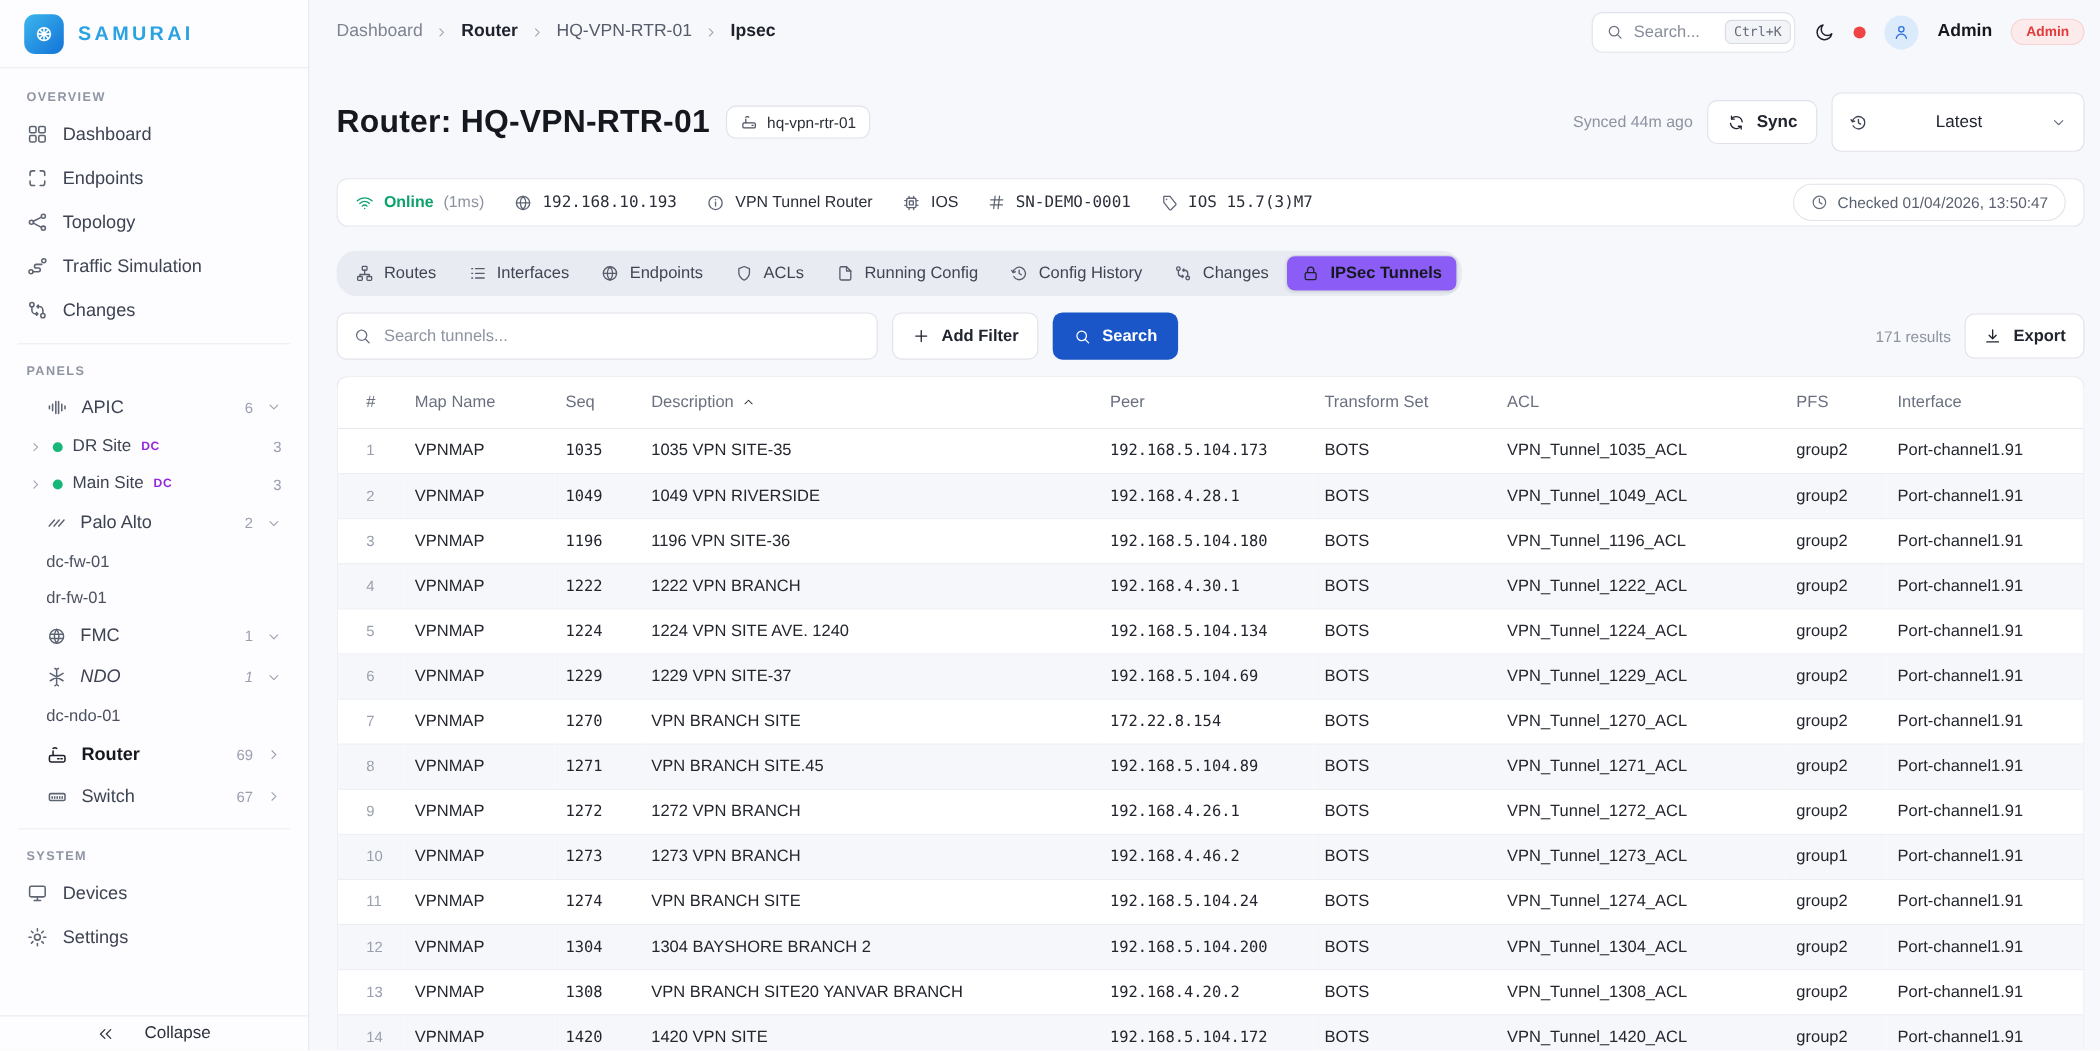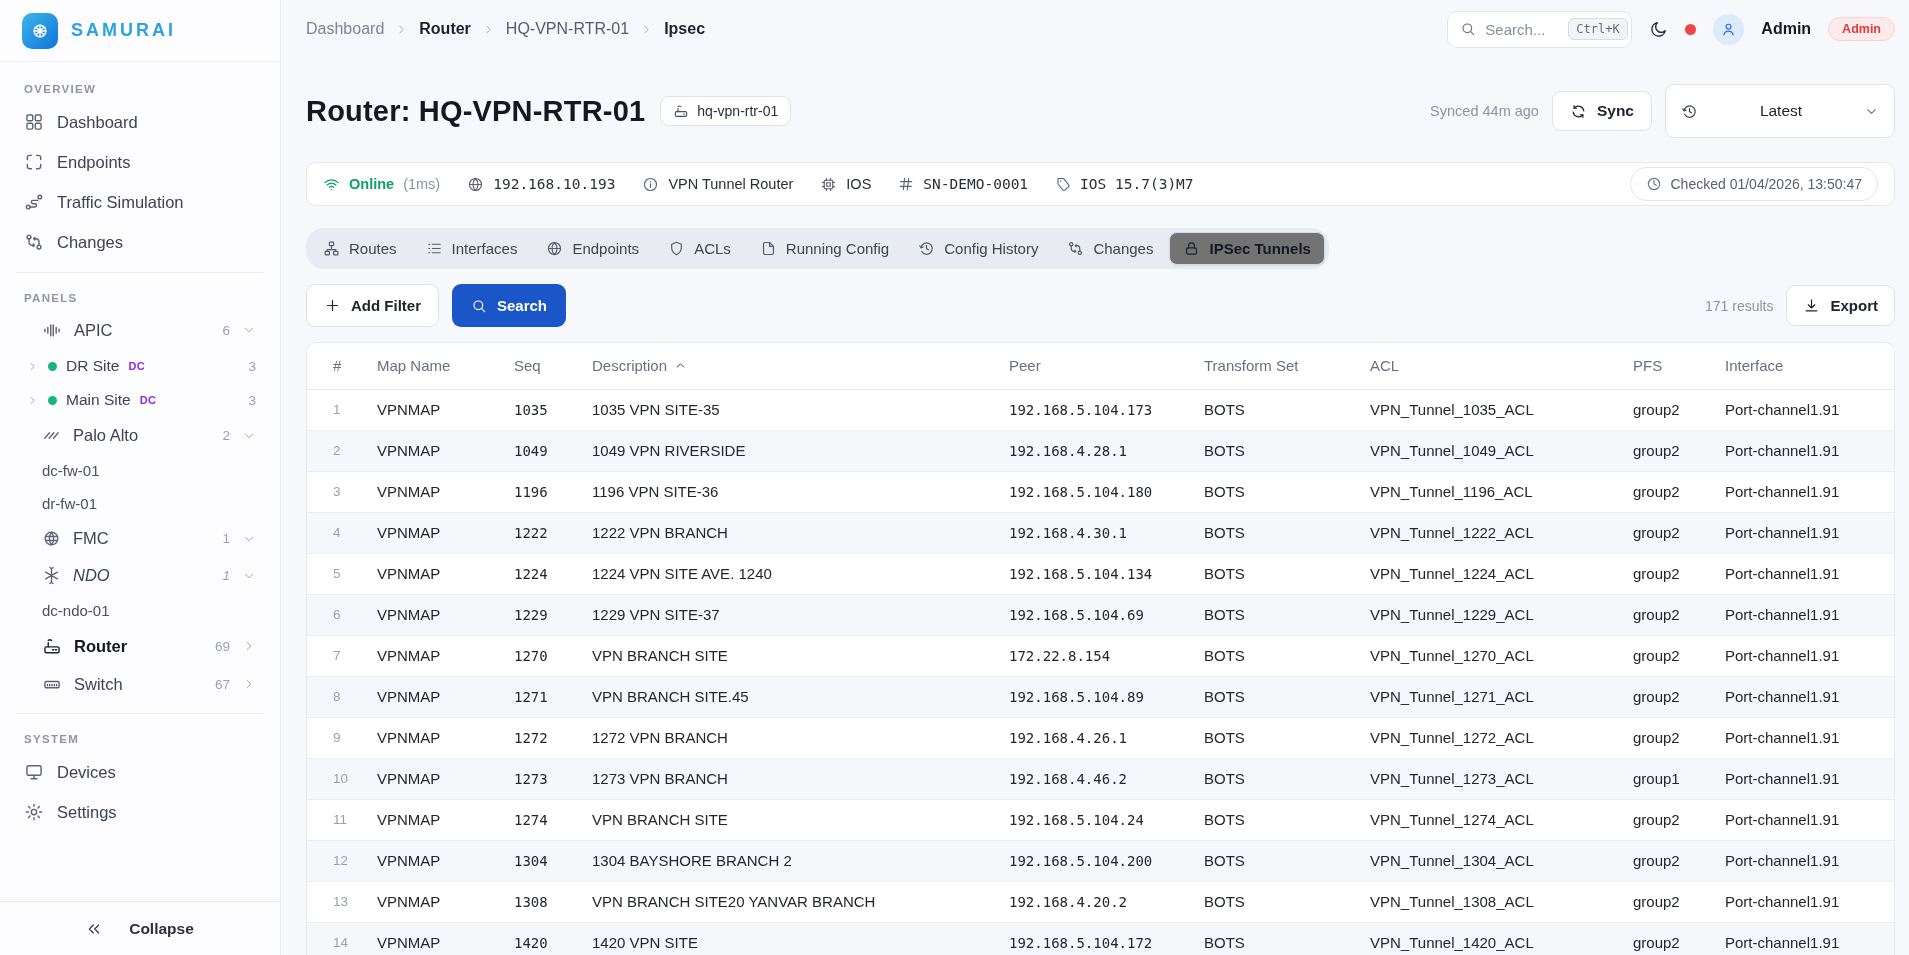--- a/index.html
+++ b/index.html
@@ -25,21 +25,21 @@
   .p-item { display:flex; align-items:center; gap:12px; padding:9px 10px; border-radius:8px; font-size:16.5px; color:#3d4352; cursor:pointer; }
   .p-item .nicon { color:#5d6472; display:flex; flex:none; }
   .p-item.active { color:#15181f; font-weight:bold; }
   .p-item.active .nicon { color:#1d212b; }
   .count { margin-left:auto; color:#9aa0ae; font-size:13.5px; font-weight:normal; }
   .chev { color:#9aa0ae; display:flex; flex:none; }
   .site-row { display:flex; align-items:center; gap:9px; padding:8px 10px 8px 12px; font-size:15.5px; color:#3d4352; cursor:pointer; }
   .dot { width:9px; height:9px; border-radius:50%; background:#17b877; flex:none; }
   .dc-badge { font-size:11px; font-weight:bold; color:#9128df; letter-spacing:.5px; }
   .leaf { padding:8px 10px 8px 28px; font-size:15px; color:#4a505e; cursor:pointer; }
-  .collapse-row { height:54px; border-top:1px solid #e8eaf0; display:flex; align-items:center; justify-content:center; gap:27px; color:#2c313d; font-size:15.5px; cursor:pointer;font-weight:bold; }
+  .collapse-row { height:32px; border-top:1px solid #e8eaf0; display:flex; align-items:center; justify-content:center; gap:27px; color:#2c313d; font-size:15.5px; cursor:pointer; }
 
   
   main { flex:1; display:flex; flex-direction:column; min-width:0; }
   .topbar { height:58px; display:flex; align-items:center; padding:0 14px 0 25px; }
   .breadcrumb { display:flex; align-items:center; gap:11px; font-size:16px; }
   .crumb { cursor:pointer; }
   .crumb.muted { color:#7e8492; }
   .crumb.strong { color:#1d212b; font-weight:600; }
   .crumb.mid { color:#565c6a; }
   .crumb-sep { color:#9aa0ae; display:flex; }
@@ -73,21 +73,21 @@
   .dev-item .nicon { color:#5d6472; display:flex; }
   .online { color:#0da26b; font-weight:600; }
   .online-icon { color:#0da26b !important; }
   .latency { color:#8d93a1; font-weight:normal; }
   .checked-pill { margin-left:auto; display:flex; align-items:center; gap:9px; border:1px solid #e2e4eb; border-radius:999px; padding:8px 15px; color:#5a6070; font-size:14px; }
   .checked-pill .nicon { color:#6a7080; display:flex; }
 
   .tabs { display:flex; align-items:center; gap:3px; background:#e9ebf2; border-radius:18px; padding:4px; margin-bottom:15px; width:max-content; }
   .tab { display:flex; align-items:center; gap:9px; padding:8px 13px; border-radius:8px; font-size:15px; color:#3f4553; cursor:pointer; white-space:nowrap; }
   .tab .nicon { color:#565c6a; display:flex; }
-  .tab.active { background:#737373; border:1px solid #d7dae2; color:#15181f; font-weight:600; box-shadow:0 1px 2px rgba(20,24,40,.07); padding:7px 13px;justify-content:space-between; }
+  .tab.active { background:#8b5cf6; border:1px solid #d7dae2; color:#15181f; font-weight:600; box-shadow:0 1px 2px rgba(20,24,40,.07); padding:7px 13px;justify-content:space-between; }
   .tab.active .nicon { color:#1d212b; }
 
   .toolbar { display:flex; align-items:center; gap:13px; margin-bottom:15px; }
   .tunnel-search { display:flex; align-items:center; gap:11px; background:#fff; border:1px solid #dfe2e9; border-radius:9px; height:43px; padding:0 14px; width:492px; color:#8d93a1; }
   .tunnel-search input { flex:1; border:none; outline:none; background:transparent; font-size:15px; color:#2a2e38; font-family:"Liberation Sans",sans-serif; }
   .tunnel-search input::placeholder { color:#8d93a1; }
   .add-filter { height:43px; padding:0 17px; font-size:15px; }
   .search-btn { display:flex; align-items:center; gap:10px; height:43px; padding:0 19px; background:#1a56c8; border:none; border-radius:9px; color:#fff; font-size:15px; font-weight:600; cursor:pointer; }
   .results { margin-left:auto; color:#8d93a1; font-size:14px; }
   .export-btn { height:41px; padding:17px 16px; font-size:15px; }
@@ -133,20 +133,31 @@
           </span>
         <span>Dashboard</span>
       </div>
       <div class="nav-item">
         <span class="nicon">
             <svg class="ic" width="20" height="20" viewBox="0 0 24 24">
               <path d="M4 9V6.5A2.5 2.5 0 0 1 6.5 4H9M15 4h2.5A2.5 2.5 0 0 1 20 6.5V9M20 15v2.5a2.5 2.5 0 0 1-2.5 2.5H15M9 20H6.5A2.5 2.5 0 0 1 4 17.5V15"></path>
             </svg>
           </span>
         <span>Endpoints</span>
+      </div>
+      <div class="nav-item">
+        <span class="nicon">
+            <svg class="ic" width="20" height="20" viewBox="0 0 24 24">
+              <circle cx="5.5" cy="12" r="2.2"></circle>
+              <circle cx="18.5" cy="5.5" r="2.2"></circle>
+              <circle cx="18.5" cy="18.5" r="2.2"></circle>
+              <path d="M7.6 11 16.4 6.4M7.6 13l8.8 4.6"></path>
+            </svg>
+          </span>
+        <span>Topology</span>
       </div>
       <div class="nav-item">
         <span class="nicon">
             <svg class="ic" width="20" height="20" viewBox="0 0 24 24">
               <circle cx="5" cy="18" r="2.2"></circle>
               <circle cx="19" cy="6" r="2.2"></circle>
               <path d="M7.2 18h6c2.6 0 2.6-4 0-4h-2.4c-2.6 0-2.6-4 0-4h6"></path>
             </svg>
           </span>
         <span>Traffic Simulation</span>
@@ -553,20 +564,29 @@
               <svg class="ic" width="17" height="17" viewBox="0 0 24 24" stroke-width="1.8">
                 <rect x="5" y="11" width="14" height="9" rx="2"></rect>
                 <path d="M8 11V8a4 4 0 0 1 8 0v3"></path>
               </svg>
             </span>
           <span>IPSec Tunnels</span>
         </div>
       </div>
 
       <div class="toolbar">
+        <div class="tunnel-search">
+          <span class="nicon" style="display:flex;color:#6a7080;">
+              <svg class="ic" width="17" height="17" viewBox="0 0 24 24">
+                <circle cx="11" cy="11" r="6.5"></circle>
+                <path d="m16 16 4.5 4.5"></path>
+              </svg>
+            </span>
+          <input type="text" placeholder="Search tunnels..." style="">
+        </div>
         <button class="btn add-filter">
           <span class="nicon" style="display:flex;">
               <svg class="ic" width="17" height="17" viewBox="0 0 24 24" stroke-width="2">
                 <path d="M12 5v14M5 12h14"></path>
               </svg>
             </span>
           <span>Add Filter</span>
         </button>
         <button class="search-btn">
           <span class="nicon" style="display:flex;">

